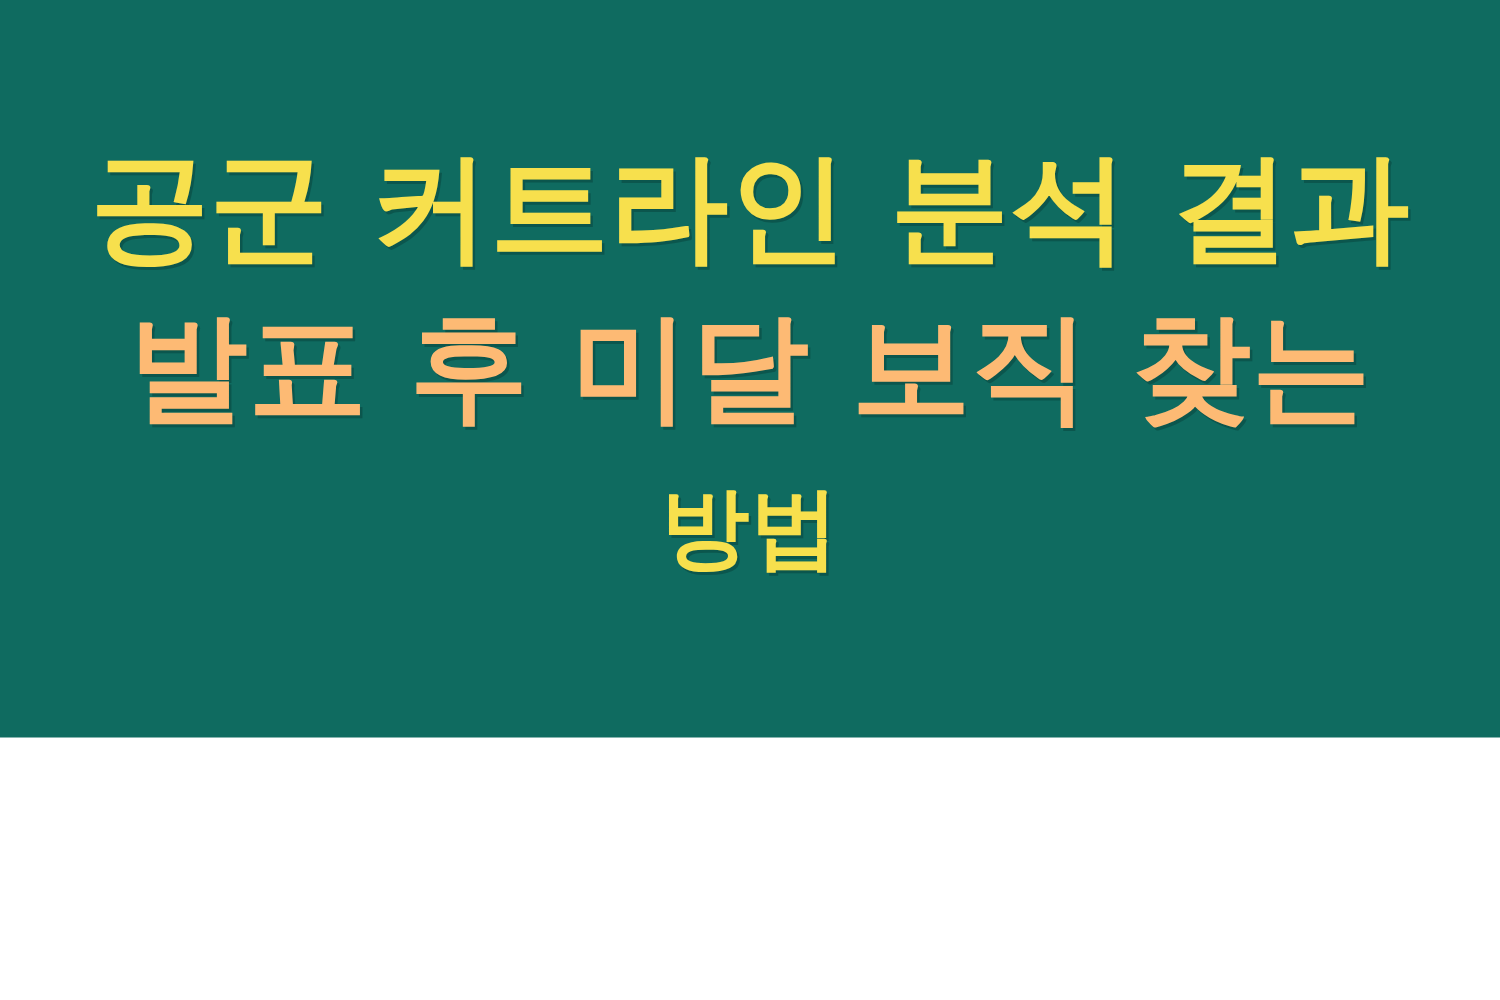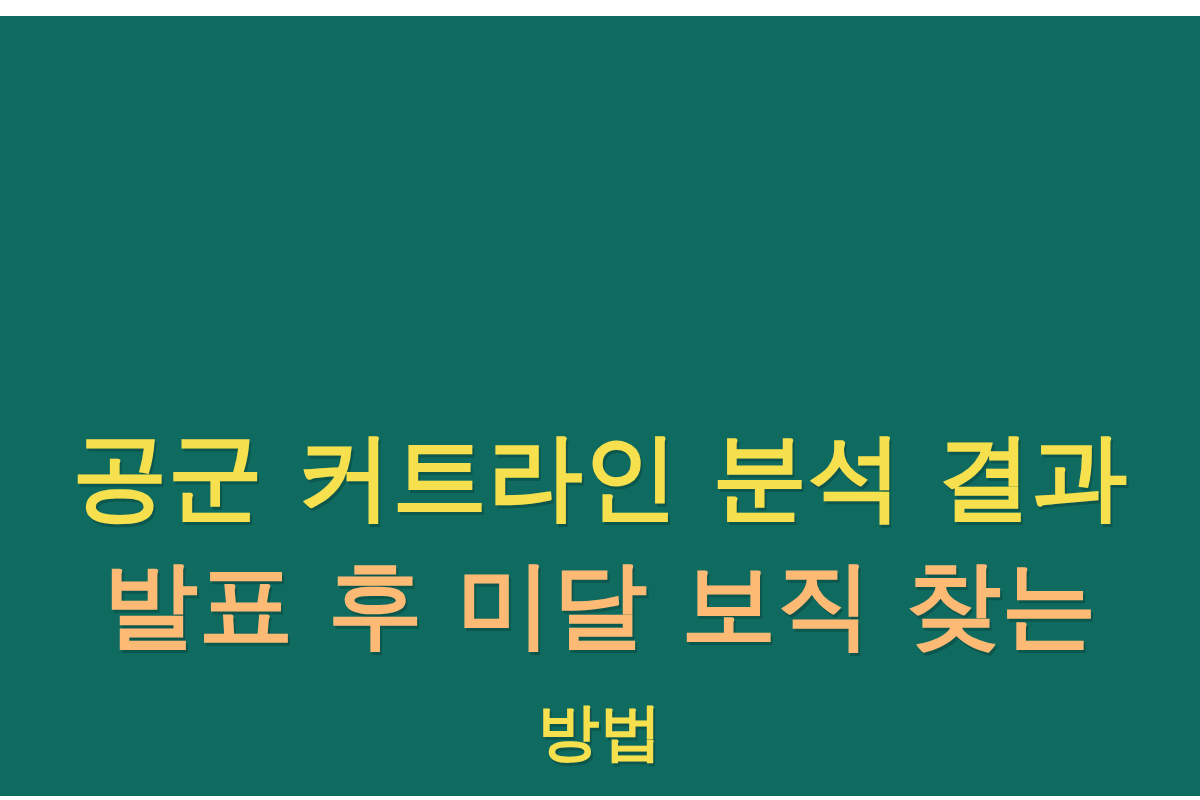--- a/index.html
+++ b/index.html
@@ -9,27 +9,26 @@
   body {
     width: 1200px;
     height: 800px;
     overflow: hidden;
     font-family: "Liberation Sans", "DejaVu Sans", sans-serif;
   }
 
   #banner {
     position: relative;
     width: 1200px;
-    height: 780px;
+    height: 590px;
     background: #0f6b60;
     display: flex;
-    align-items: flex-end;
+    align-items: center;
     justify-content: center;
     box-sizing: border-box;
-    margin-top: 16px;
   }
 
   #title-block {
     width: 1080px;
     text-align: center;
     display: flex;
     flex-direction: column;
     align-items: center;
     justify-content: center;
     margin-top: -2px;
@@ -43,21 +42,21 @@
     font-size: 96px;
     line-height: 128px;
     letter-spacing: 0.5px;
     white-space: nowrap;
     text-shadow: 2px 3px 0 rgba(10, 70, 62, 0.55);
     -webkit-font-smoothing: antialiased;
   }
 
   .title-line.line-1 { font-size: 95px; }
   .title-line.line-2 { font-size: 95px; }
-  .title-line.line-3 { font-size: 62px; }
+  .title-line.line-3 { font-size: 71px; }
 </style>
 </head>
 <body>
 
 <div id="banner" style="background: rgb(15, 107, 96);">
 
   <div id="title-block">
 
     <span class="title-line line-1" style="color: rgb(247, 224, 77); text-shadow: rgba(10, 70, 62, 0.55) 2px 3px 0px;">공군 커트라인 분석 결과</span>
 

